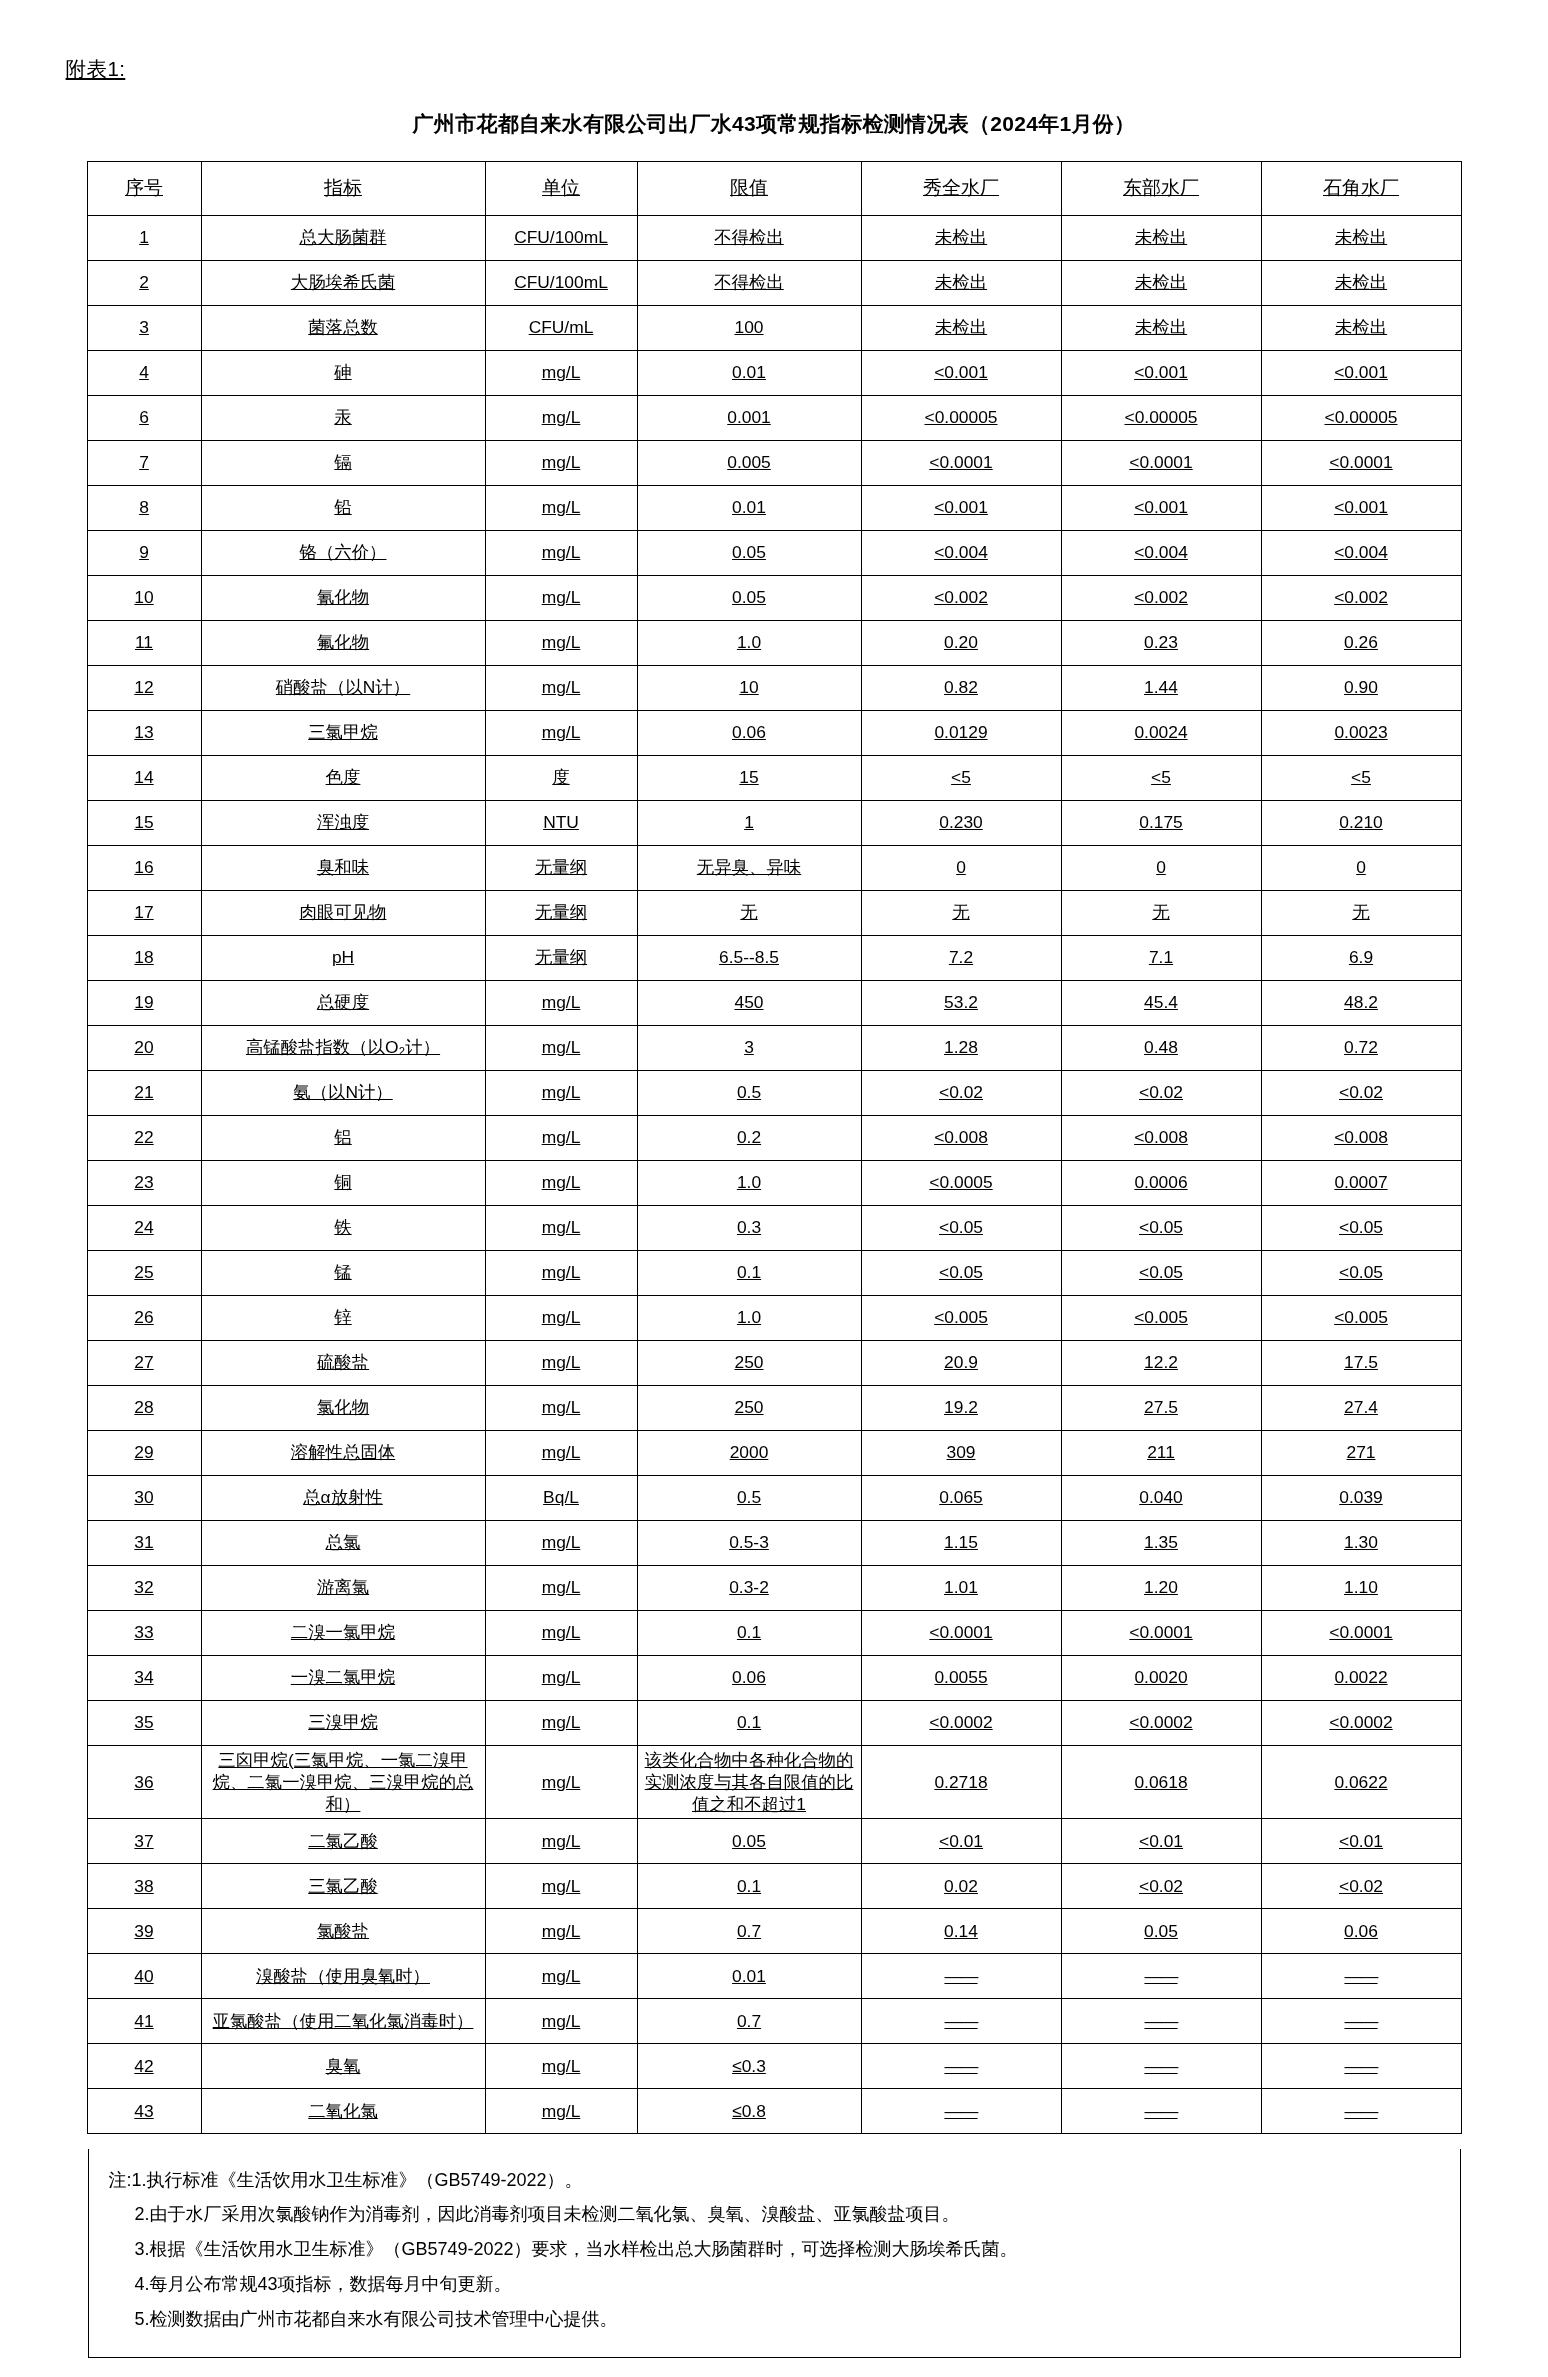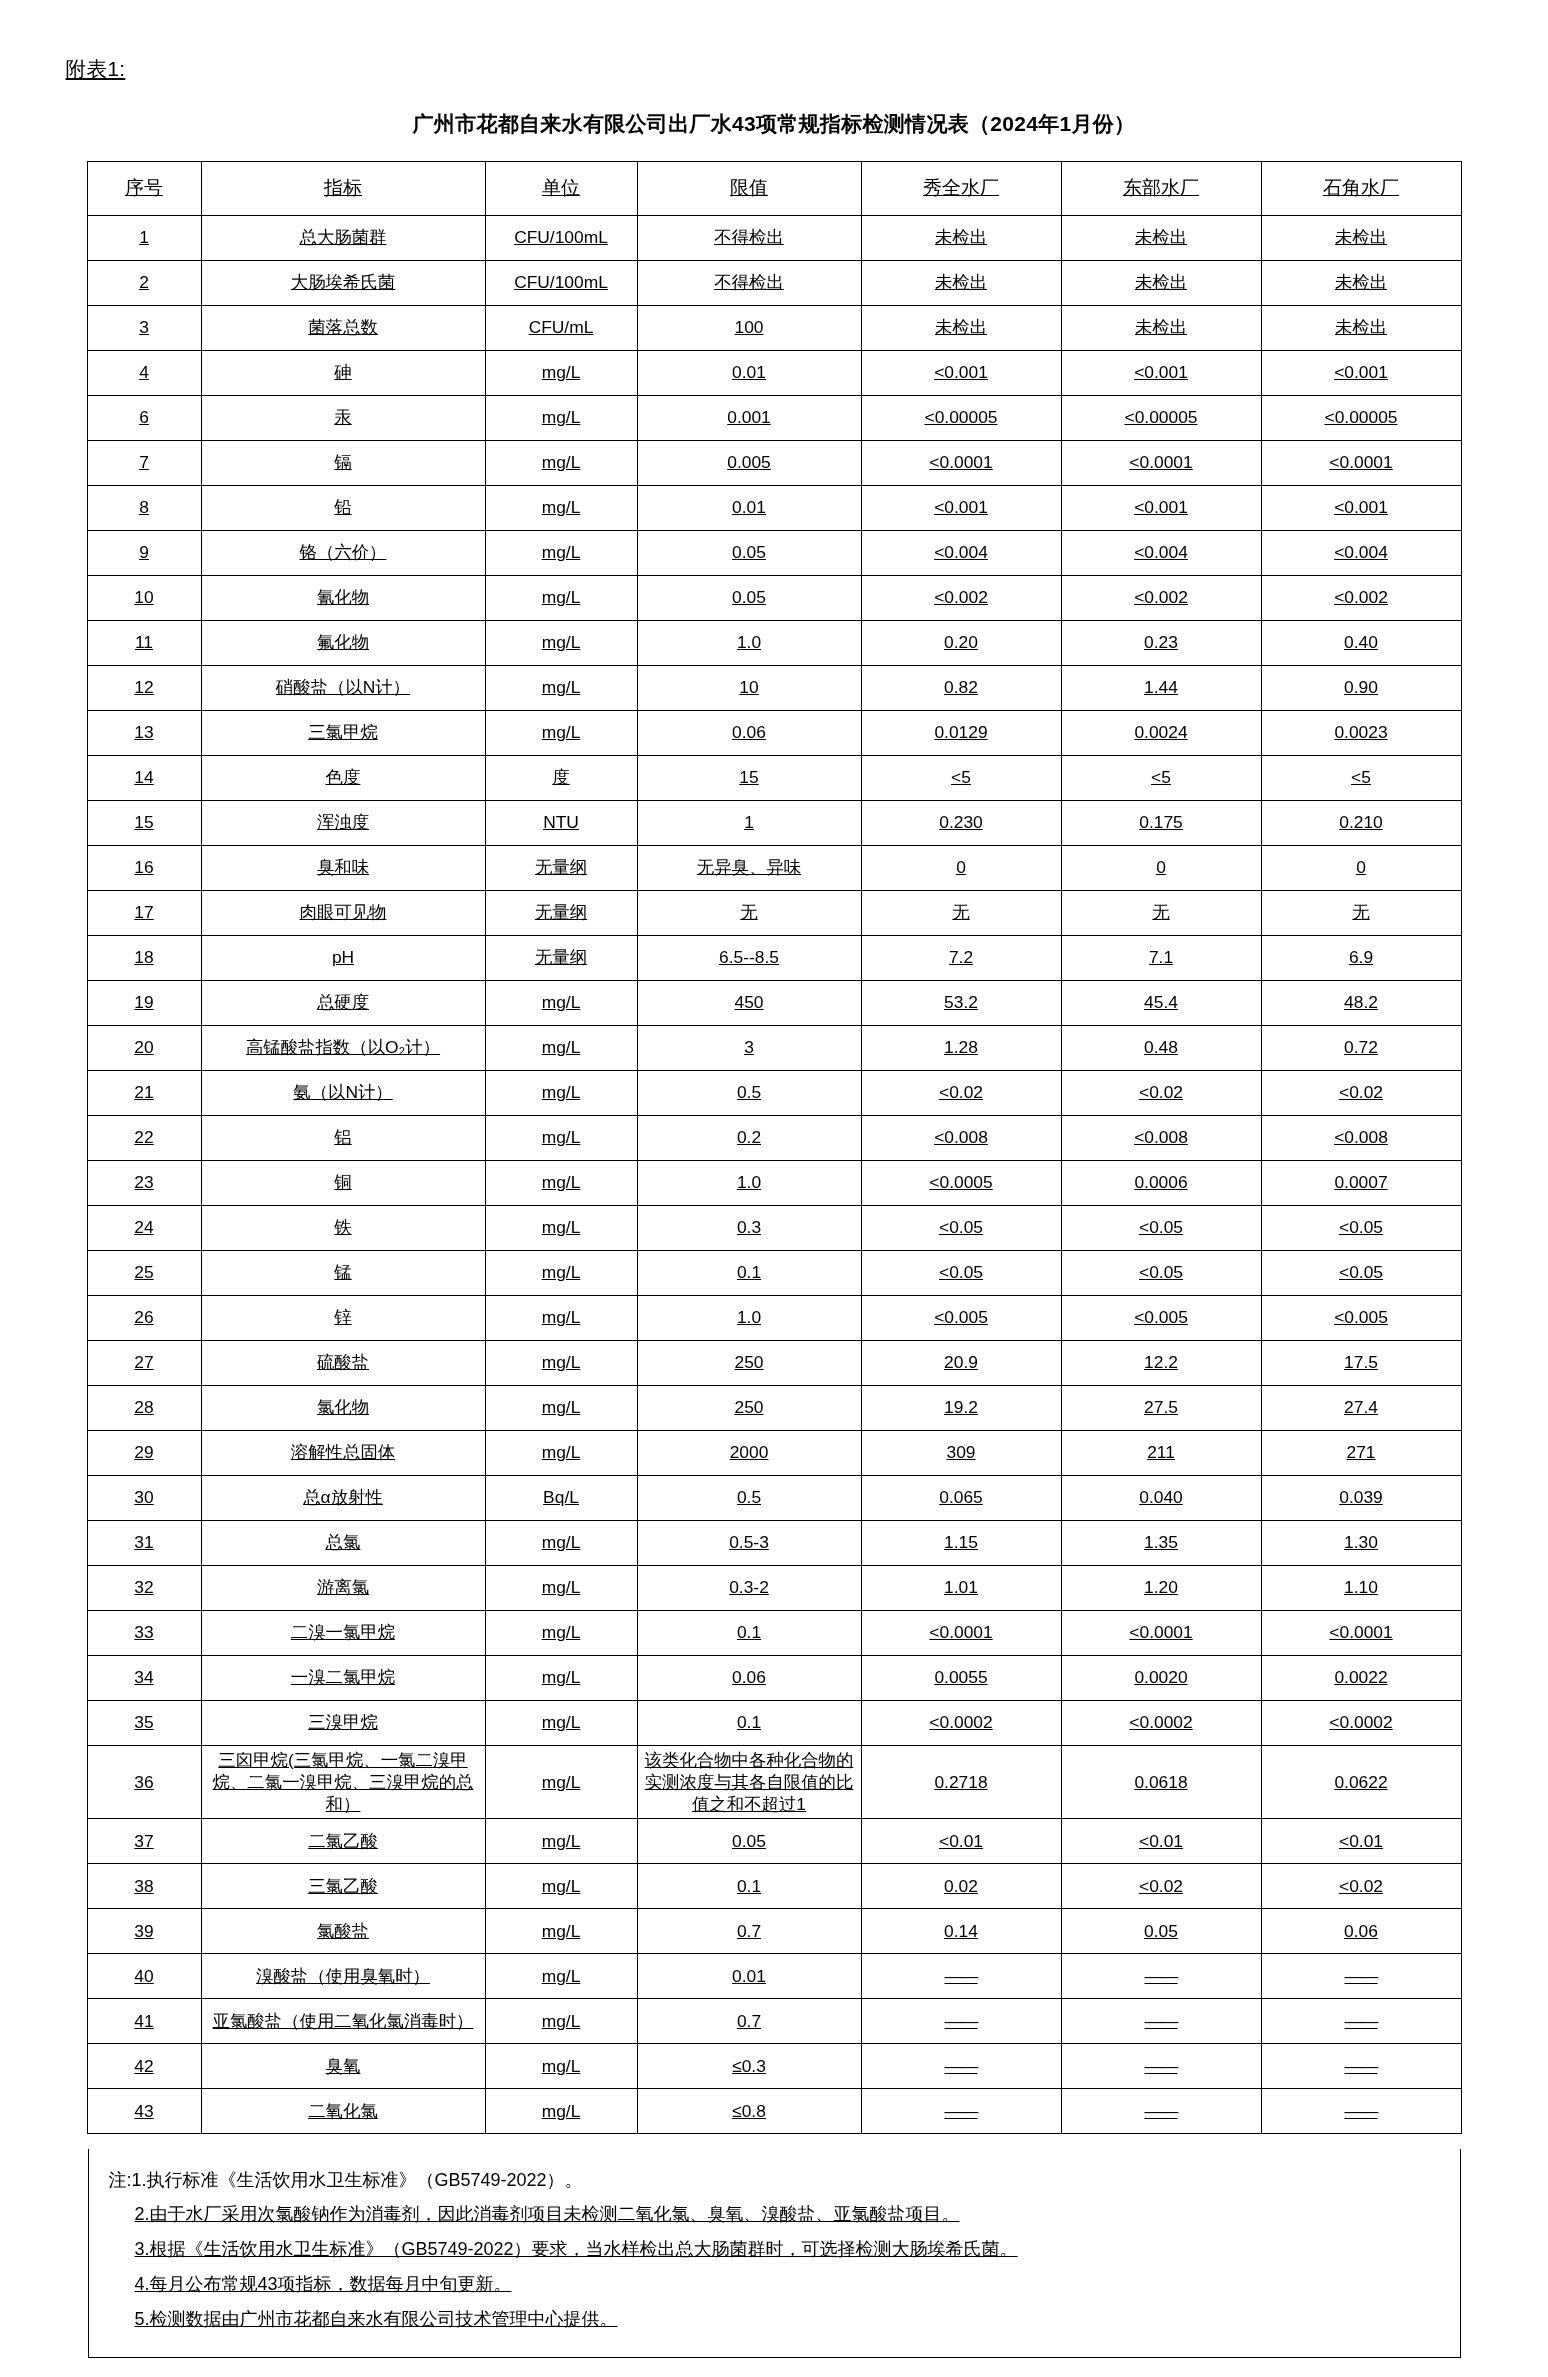--- a/index.html
+++ b/index.html
@@ -83,21 +83,21 @@
     border-bottom: 0.8px solid #000;
     box-sizing: border-box;
     padding: 10.6px 20px 16.7px 20px;
   }
   .note-line {
     font-size: 18px;
     font-family: "Liberation Sans", sans-serif;
     line-height: 1.55;
     margin: 6.8px 0;
   }
-  .note-line.indent { padding-left: 26px; text-decoration: underline; }
+  .note-line.indent { padding-left: 26px; }
 </style>
 </head>
 <body>
 
 <div class="page">
 
   <div class="attachment-label">附表1:</div>
 
   <div class="doc-title">广州市花都自来水有限公司出厂水43项常规指标检测情况表（2024年1月份）</div>
 
@@ -204,21 +204,21 @@
           <td>&lt;0.002</td>
           <td>&lt;0.002</td>
         </tr>
         <tr class="row">
           <td>11</td>
           <td class="ind-cell">氟化物</td>
           <td>mg/L</td>
           <td>1.0</td>
           <td>0.20</td>
           <td>0.23</td>
-          <td>0.40</td>
+          <td>0.26</td>
         </tr>
         <tr class="row">
           <td>12</td>
           <td class="ind-cell">硝酸盐（以N计）</td>
           <td>mg/L</td>
           <td>10</td>
           <td>0.82</td>
           <td>1.44</td>
           <td>0.90</td>
         </tr>

